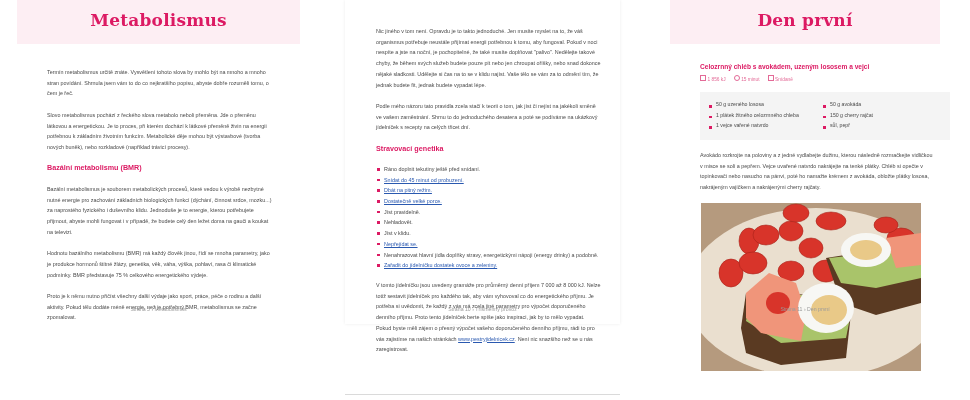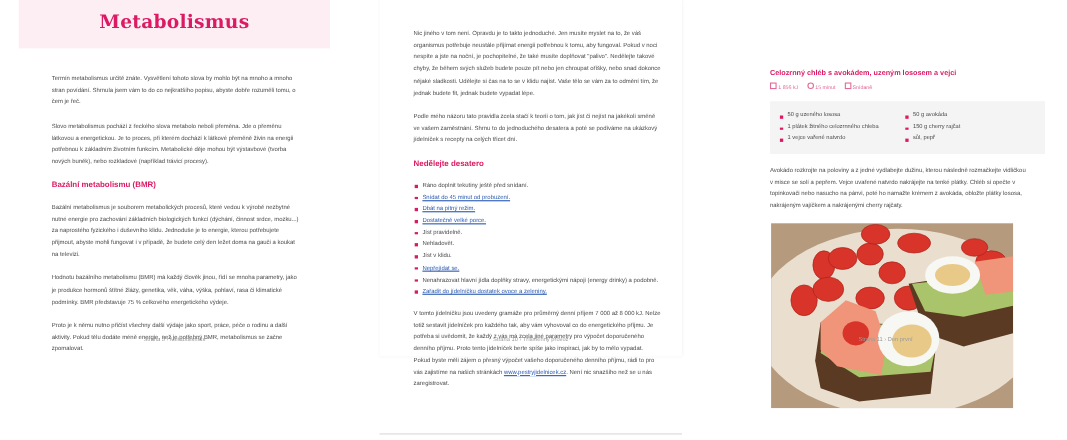--- a/index.html
+++ b/index.html
@@ -82,21 +82,21 @@
     <p>Proto je k němu nutno přičíst všechny další výdaje jako sport, práce, péče o rodinu a další aktivity. Pokud tělu dodáte méně energie, než je potřebný BMR, metabolismus se začne zpomalovat.</p>
   </div>
   <div class="footer">Strana 5  ›  Metabolismus</div>
 </div>
 
 <div class="page" id="page-mid">
   <div class="body-text" style="left:31px; top:26px; width:225px;">
     <p>Nic jiného v tom není. Opravdu je to takto jednoduché. Jen musíte myslet na to, že váš organismus potřebuje neustále přijímat energii potřebnou k tomu, aby fungoval. Pokud v noci nespíte a jste na noční, je pochopitelné, že také musíte doplňovat "palivo". Nedělejte takové chyby, že během svých služeb budete pouze pít nebo jen chroupat oříšky, nebo snad dokonce nějaké sladkosti. Udělejte si čas na to se v klidu najíst. Vaše tělo se vám za to odmění tím, že jednak budete fit, jednak budete vypadat lépe.</p>
     <p>Podle mého názoru tato pravidla zcela stačí k teorii o tom, jak jíst či nejíst na jakékoli směně ve vašem zaměstnání. Shrnu to do jednoduchého desatera a poté se podíváme na ukázkový jídelníček s recepty na celých třicet dní.</p>
   </div>
-  <div class="section-heading" style="left:31px; top:144px;">Nedělejte desatero</div>
+  <div class="section-heading" style="left:31px; top:144px;">Stravovací genetika</div>
   <div class="body-text" style="left:31px; top:164px; width:240px;">
     <ul class="bullet-list" id="rules-list">
         <li><span>Ráno doplnit tekutiny ještě před snídaní.</span></li>
         <li><a class="link">Snídat do 45 minut od probuzení.</a></li>
         <li><a class="link">Dbát na pitný režim.</a></li>
         <li><a class="link">Dostatečně velké porce.</a></li>
         <li><span>Jíst pravidelně.</span></li>
         <li><span>Nehladovět.</span></li>
         <li><span>Jíst v klidu.</span></li>
         <li><a class="link">Nepřejídat se.</a></li>
@@ -105,20 +105,23 @@
       </ul>
   </div>
   <div class="body-text" style="left:31px; top:280px; width:225px;">
     <p><span>V tomto jídelníčku jsou uvedeny gramáže pro průměrný denní příjem 7 000 až 8 000 kJ. Nelze totiž sestavit jídelníček pro každého tak, aby vám vyhovoval co do energetického příjmu. Je potřeba si uvědomit, že každý z vás má zcela jiné parametry pro výpočet doporučeného denního příjmu. Proto tento jídelníček berte spíše jako inspiraci, jak by to mělo vypadat. Pokud byste měli zájem o přesný výpočet vašeho doporučeného denního příjmu, rádi to pro vás zajistíme na našich stránkách </span><a class="link">www.pestryjidelnicek.cz</a><span>. Není nic snazšího než se u nás zaregistrovat.</span></p>
   </div>
   <div class="footer">Strana 10  ›  Třísměnný provoz</div>
 </div>
 <div class="mid-bottom-line"></div>
 
 <div class="page" id="page-right">
+  <div class="header-band">
+    <div class="header-title">Den první</div>
+  </div>
   <div class="recipe-title">Celozrnný chléb s avokádem, uzeným lososem a vejci</div>
   <div class="recipe-meta">
     <span><span class="ico"></span><span>1 856 kJ</span></span>
     <span><span class="ico round"></span><span>15 minut</span></span>
     <span><span class="ico"></span><span>Snídaně</span></span>
   </div>
   <div class="ingredients">
     <ul class="bullet-list ing-col" style="left:8px;" id="ing-left">
         <li>50 g uzeného lososa</li>
         <li>1 plátek žitného celozrnného chleba</li>

